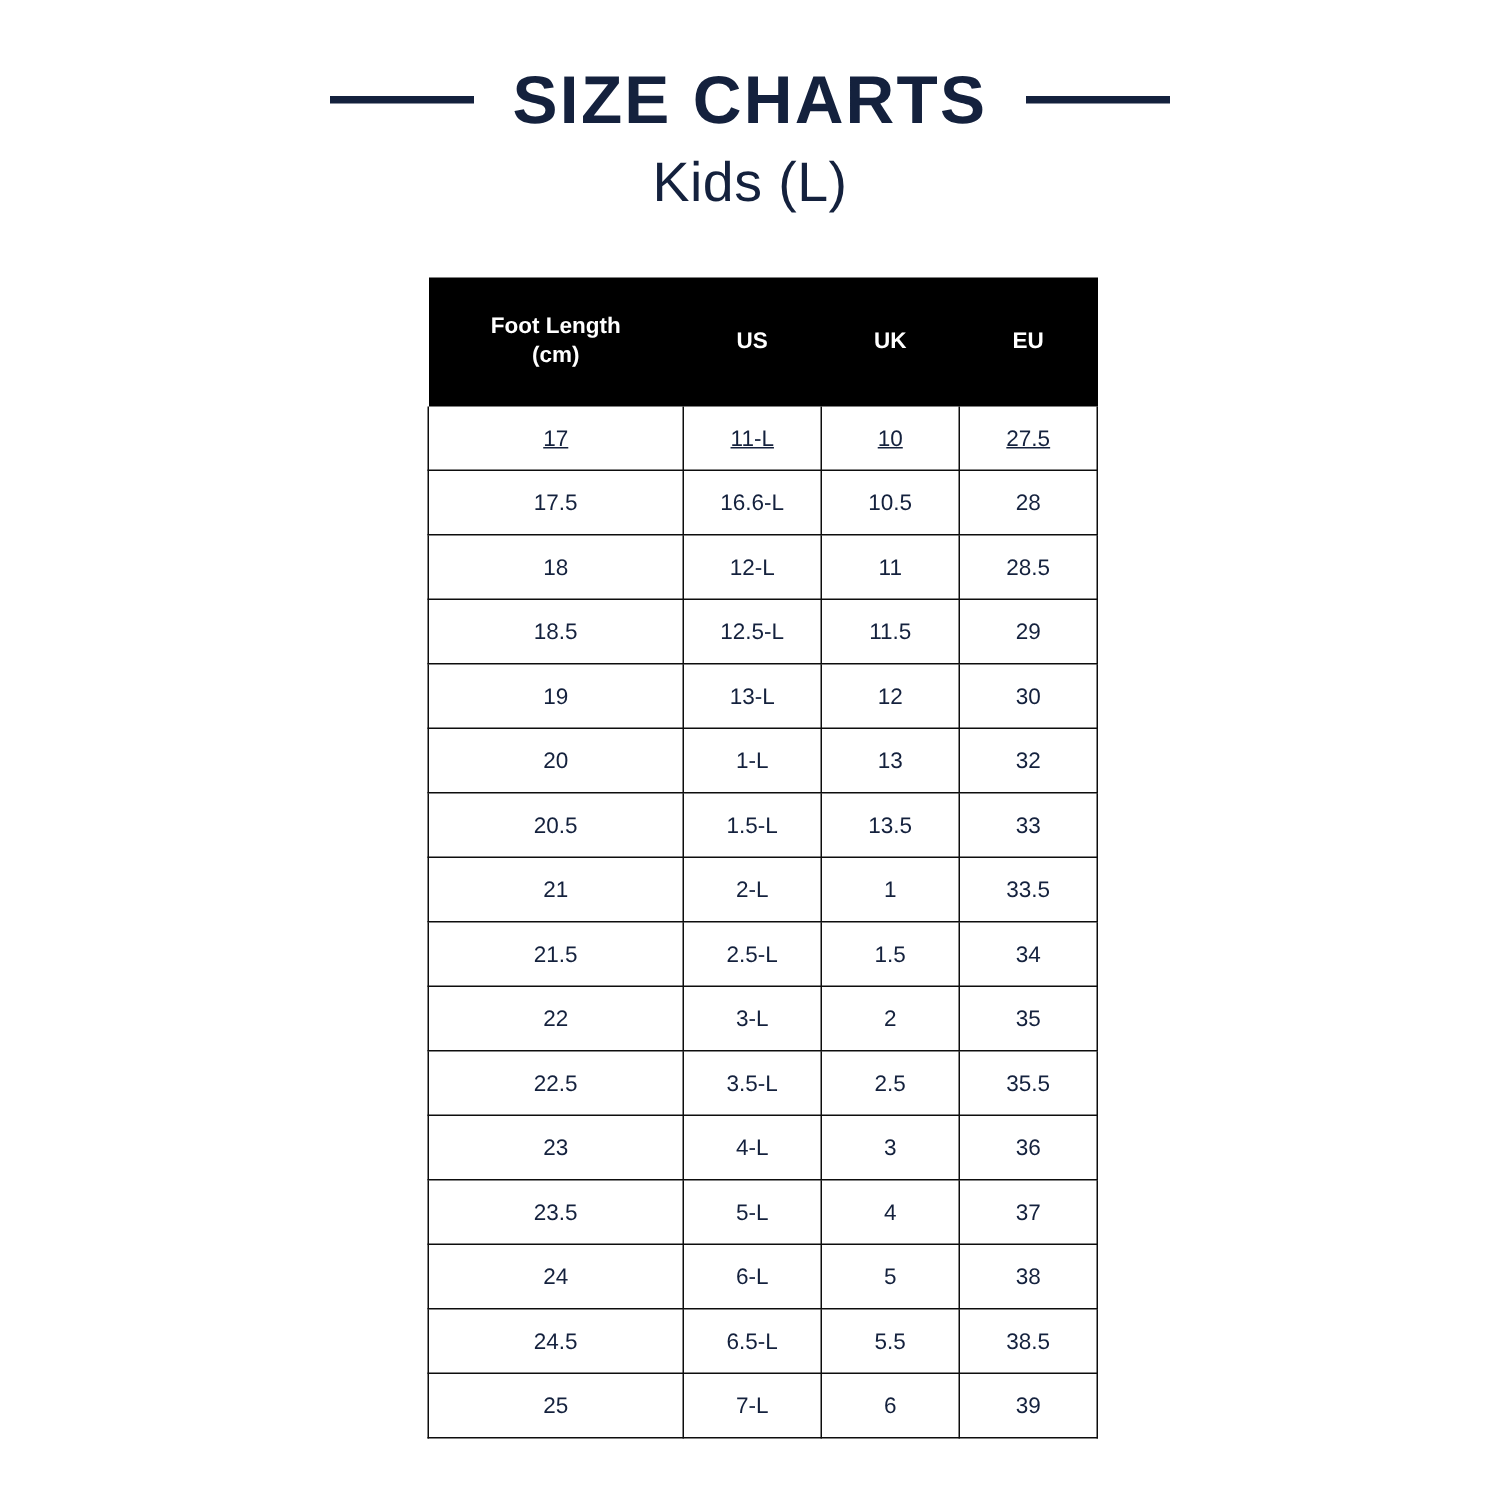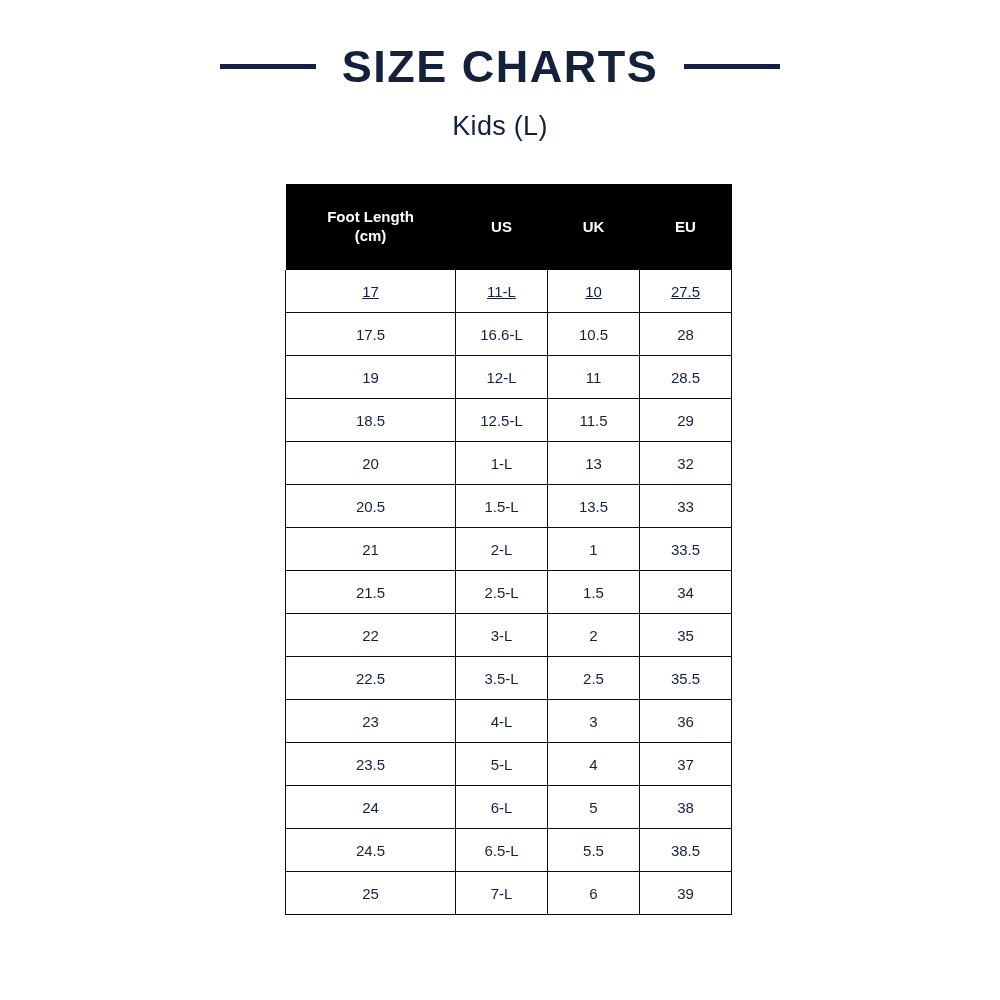--- a/index.html
+++ b/index.html
@@ -39,22 +39,22 @@
   }
   .page-title {
     font-size: 45px;
     font-weight: 800;
     letter-spacing: 1.5px;
     color: #14213d;
     line-height: 1;
     white-space: nowrap;
   }
   .subtitle {
-    margin-top: 22px;
-    font-size: 27px;
+    margin-top: 12px;
+    font-size: 37px;
     font-weight: 400;
     color: #14213d;
     letter-spacing: 0.3px;
   }
 
   
   .table-wrap {
     margin-top: 42px;
     width: 430px;
   }
@@ -134,32 +134,38 @@
             <td>10</td>
             <td>27.5</td>
           </tr>
           <tr>
             <td>17.5</td>
             <td>16.6-L</td>
             <td>10.5</td>
             <td>28</td>
           </tr>
           <tr>
-            <td>19</td>
+            <td>18</td>
             <td>12-L</td>
             <td>11</td>
             <td>28.5</td>
           </tr>
           <tr>
             <td>18.5</td>
             <td>12.5-L</td>
             <td>11.5</td>
             <td>29</td>
           </tr>
           <tr>
+            <td>19</td>
+            <td>13-L</td>
+            <td>12</td>
+            <td>30</td>
+          </tr>
+          <tr>
             <td>20</td>
             <td>1-L</td>
             <td>13</td>
             <td>32</td>
           </tr>
           <tr>
             <td>20.5</td>
             <td>1.5-L</td>
             <td>13.5</td>
             <td>33</td>

